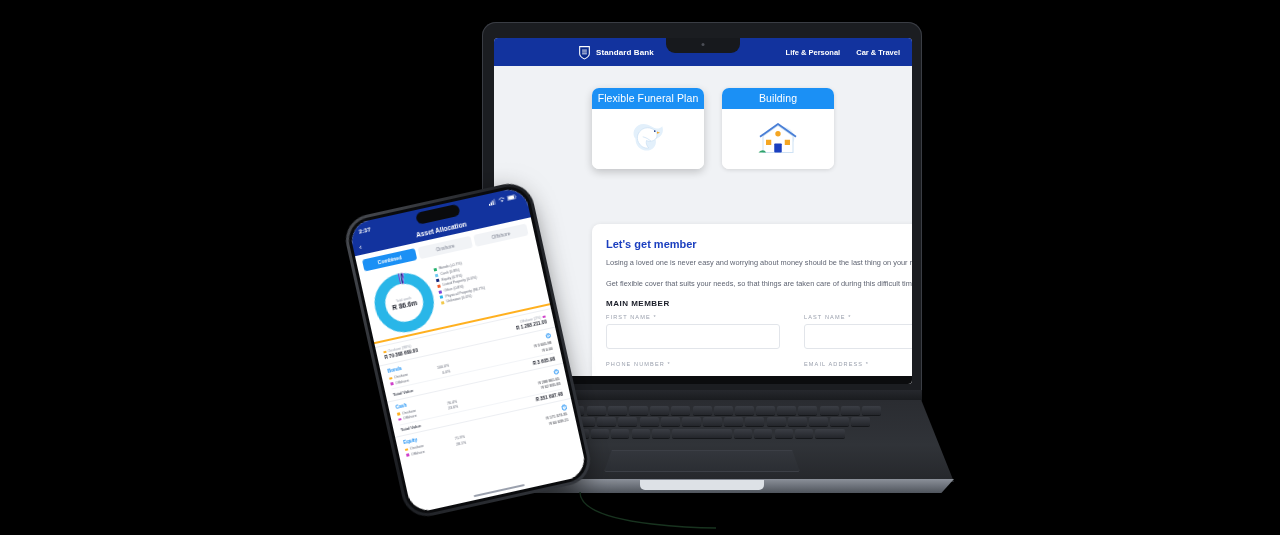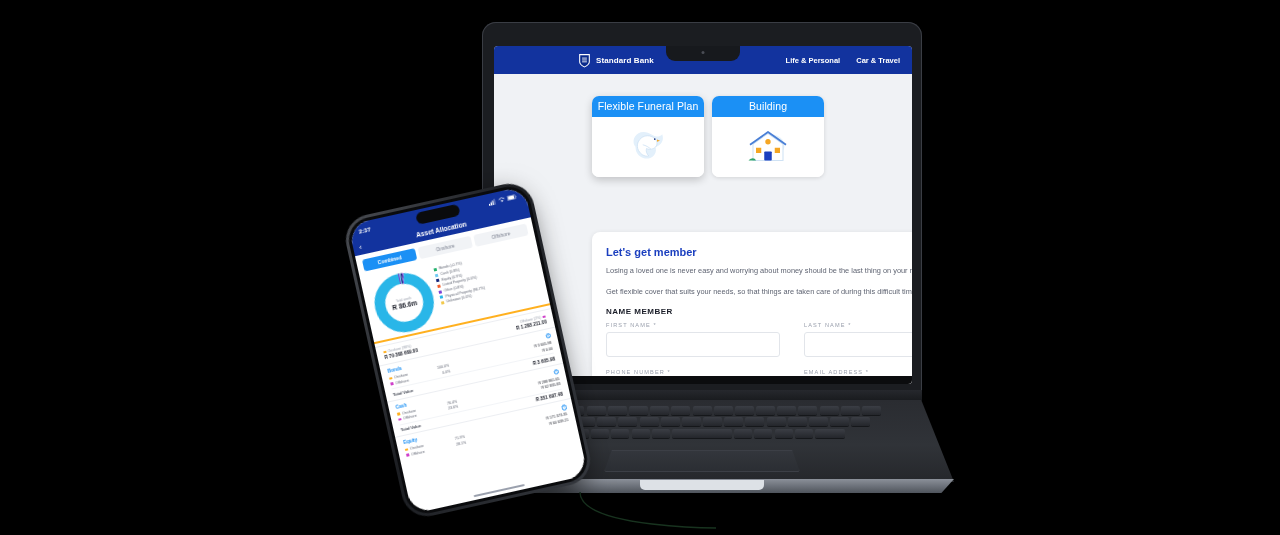--- a/index.html
+++ b/index.html
@@ -6,21 +6,21 @@
   html,body { width:1280px; height:535px; background:#000; overflow:hidden; }
   body { font-family:"Liberation Sans", sans-serif; position:relative; }
 
   .stage { position:absolute; inset:0; background:#000; }
 
   
   .laptop { position:absolute; left:482px; top:22px; width:440px; height:470px; }
   .lid {
     position:absolute; left:0; top:0; width:440px; height:372px;
     background:#1b1d21; border-radius:14px 14px 4px 4px;
-    padding:24px 10px 10px 12px;
+    padding:16px 10px 10px 12px;
     box-shadow:inset 0 0 0 1px #3a3d44;
   }
   .lid-inner { position:relative; width:100%; height:100%; background:#000; border-radius:4px; overflow:hidden; }
   .notch {
     position:absolute; left:50%; transform:translateX(-50%); top:0;
     width:74px; height:15px; background:#17191d; border-radius:0 0 9px 9px; z-index:30;
   }
   .notch .cam { position:absolute; left:50%; top:5px; transform:translateX(-50%); width:3px; height:3px; border-radius:50%; background:#4a4d55; }
 
   .screen { position:absolute; inset:0; background:#f0f2f5; overflow:hidden; }
@@ -28,21 +28,21 @@
   .site-header {
     height:28px; background:#12339e; display:flex; align-items:center;
     padding:0 10px; position:relative;
   }
   .brand { display:flex; align-items:center; gap:5px; margin-left:74px; }
   .brand-logo { width:13px; height:15px; }
   .brand-name { color:#fff; font-size:8px; font-weight:bold; letter-spacing:.1px; }
   .nav { margin-left:auto; display:flex; gap:16px; padding-right:2px; }
   .nav a { color:#fff; font-size:7.5px; font-weight:bold; text-decoration:none; white-space:nowrap; }
 
-  .cards { display:flex; gap:8px; padding:22px 0 0 98px; }
+  .cards { display:flex; gap:18px; padding:22px 0 0 98px; }
   .card { width:112px; border-radius:7px; overflow:hidden; background:#fff; box-shadow:0 1px 4px rgba(0,0,0,.13); flex:0 0 auto; }
   .card.active { box-shadow:0 3px 9px rgba(0,0,0,.2); }
   .card-head { background:#1b90f5; color:#fff; text-align:center; font-size:10.5px; padding:4px 0 5px; letter-spacing:.1px; }
   .card-body { height:60px; display:flex; align-items:center; justify-content:center; background:#fff; }
   .card-body svg { width:48px; height:48px; }
 
   .panel {
     position:absolute; left:98px; top:186px; width:400px; min-height:200px;
     background:#fff; border-radius:8px 0 0 0; box-shadow:0 1px 5px rgba(0,0,0,.10);
     padding:14px 0 0 14px; overflow:hidden;
@@ -245,21 +245,21 @@
                 </svg>
               </div>
             </div>
 
           </div>
 
           <div class="panel">
             <h2>Let's get member</h2>
             <p class="lead">Losing a loved one is never easy and worrying about money should be the last thing on your mind.</p>
             <p class="lead">Get flexible cover that suits your needs, so that things are taken care of during this difficult time.</p>
-            <h3>NAME MEMBER</h3>
+            <h3>MAIN MEMBER</h3>
 
             <div class="field-grid">
               <div class="fcol frow">
                 <div class="flabel">FIRST NAME *</div>
                 <div class="finput"></div>
               </div>
               <div class="fcol frow">
                 <div class="flabel">LAST NAME *</div>
                 <div class="finput"></div>
               </div>

